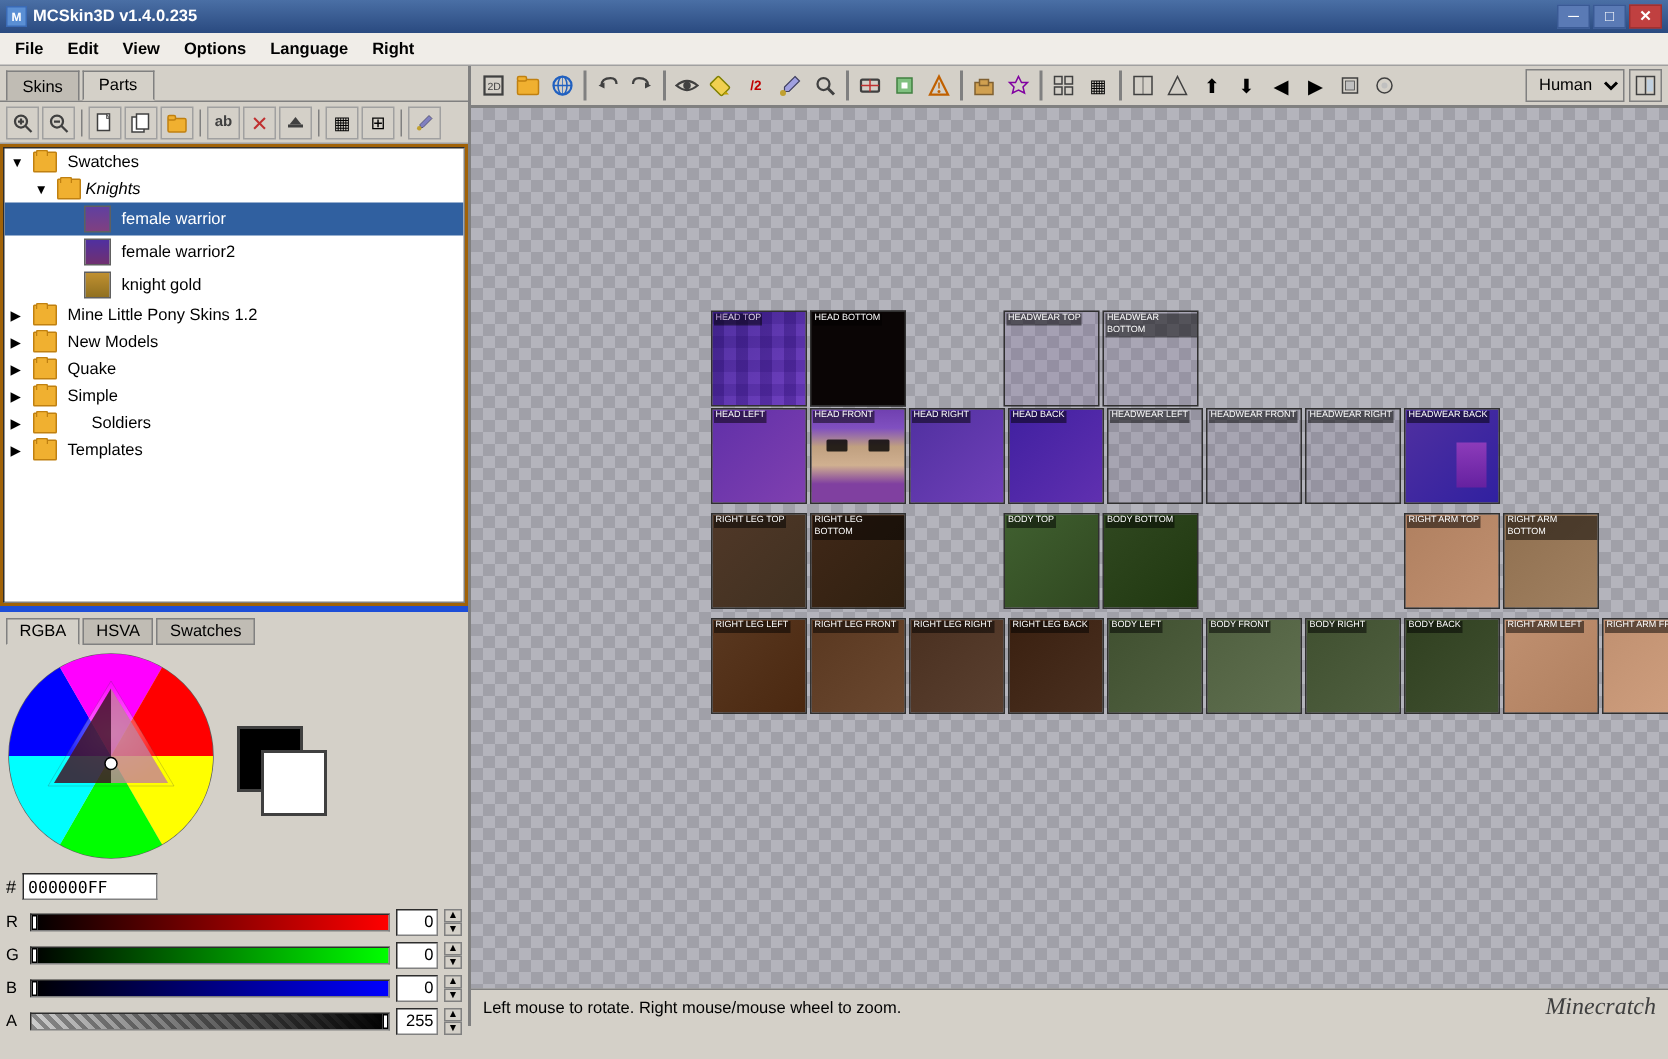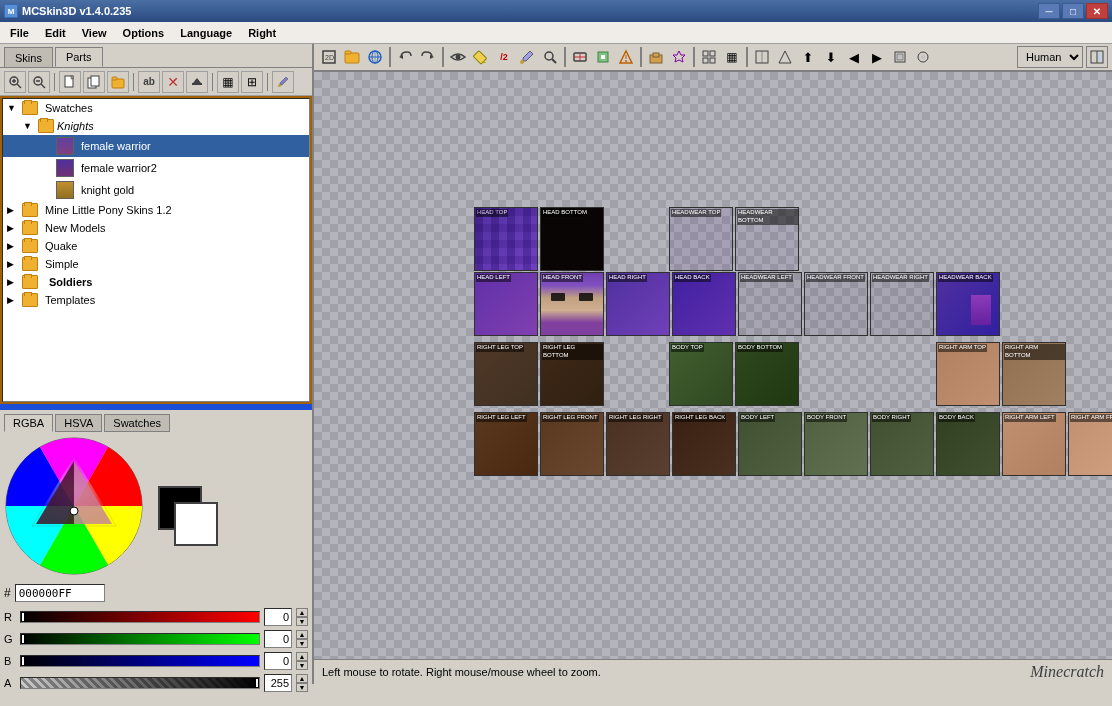--- a/index.html
+++ b/index.html
@@ -122,21 +122,21 @@
     .folder-icon::before { content: ''; position: absolute; top: -2px; left: 1px; width: 6px; height: 3px; background: #f0b030; border: 1px solid #c08010; border-bottom: none; border-radius: 1px 1px 0 0; }
     .skin-thumb { width: 18px; height: 18px; background: #808080; border: 1px solid #606060; }
     .skin-thumb.female-warrior { background: linear-gradient(to bottom, #6040a0, #804080); }
     .skin-thumb.female-warrior2 { background: linear-gradient(to bottom, #5030a0, #703070); }
     .skin-thumb.knight { background: linear-gradient(to bottom, #505050, #303030); }
     .skin-thumb.knight-gold { background: linear-gradient(to bottom, #c09030, #907020); }
     .skin-thumb.knight-red { background: linear-gradient(to bottom, #c03030, #902020); }
 
     
     #color-panel {
-      border-top: 6px solid #1d4ed8;
+      border-top: 4px solid #1d4ed8;
       background: #d4d0c8;
       padding: 4px;
       height: 280px;
     }
     #color-tabs {
       display: flex;
       gap: 2px;
       margin-bottom: 4px;
     }
     .color-tab {
@@ -418,21 +418,21 @@
         <span style="margin-left:4px;">Quake</span>
       </div>
       <div class="tree-item" style="padding-left: 4px;">
         <span class="tree-expand">▶</span>
         <span class="folder-icon"></span>
         <span style="margin-left:4px;">Simple</span>
       </div>
       <div class="tree-item" style="padding-left: 4px;">
         <span class="tree-expand">▶</span>
         <span class="folder-icon"></span>
-        <span style="margin-left:8px;font-weight:bold;">Soldiers</span>
+        <span style="margin-left:20px;">Soldiers</span>
       </div>
       <div class="tree-item" style="padding-left: 4px;">
         <span class="tree-expand">▶</span>
         <span class="folder-icon"></span>
         <span style="margin-left:4px;">Templates</span>
       </div>
     </div>
 
     <div id="color-panel">
       <div id="color-tabs">

